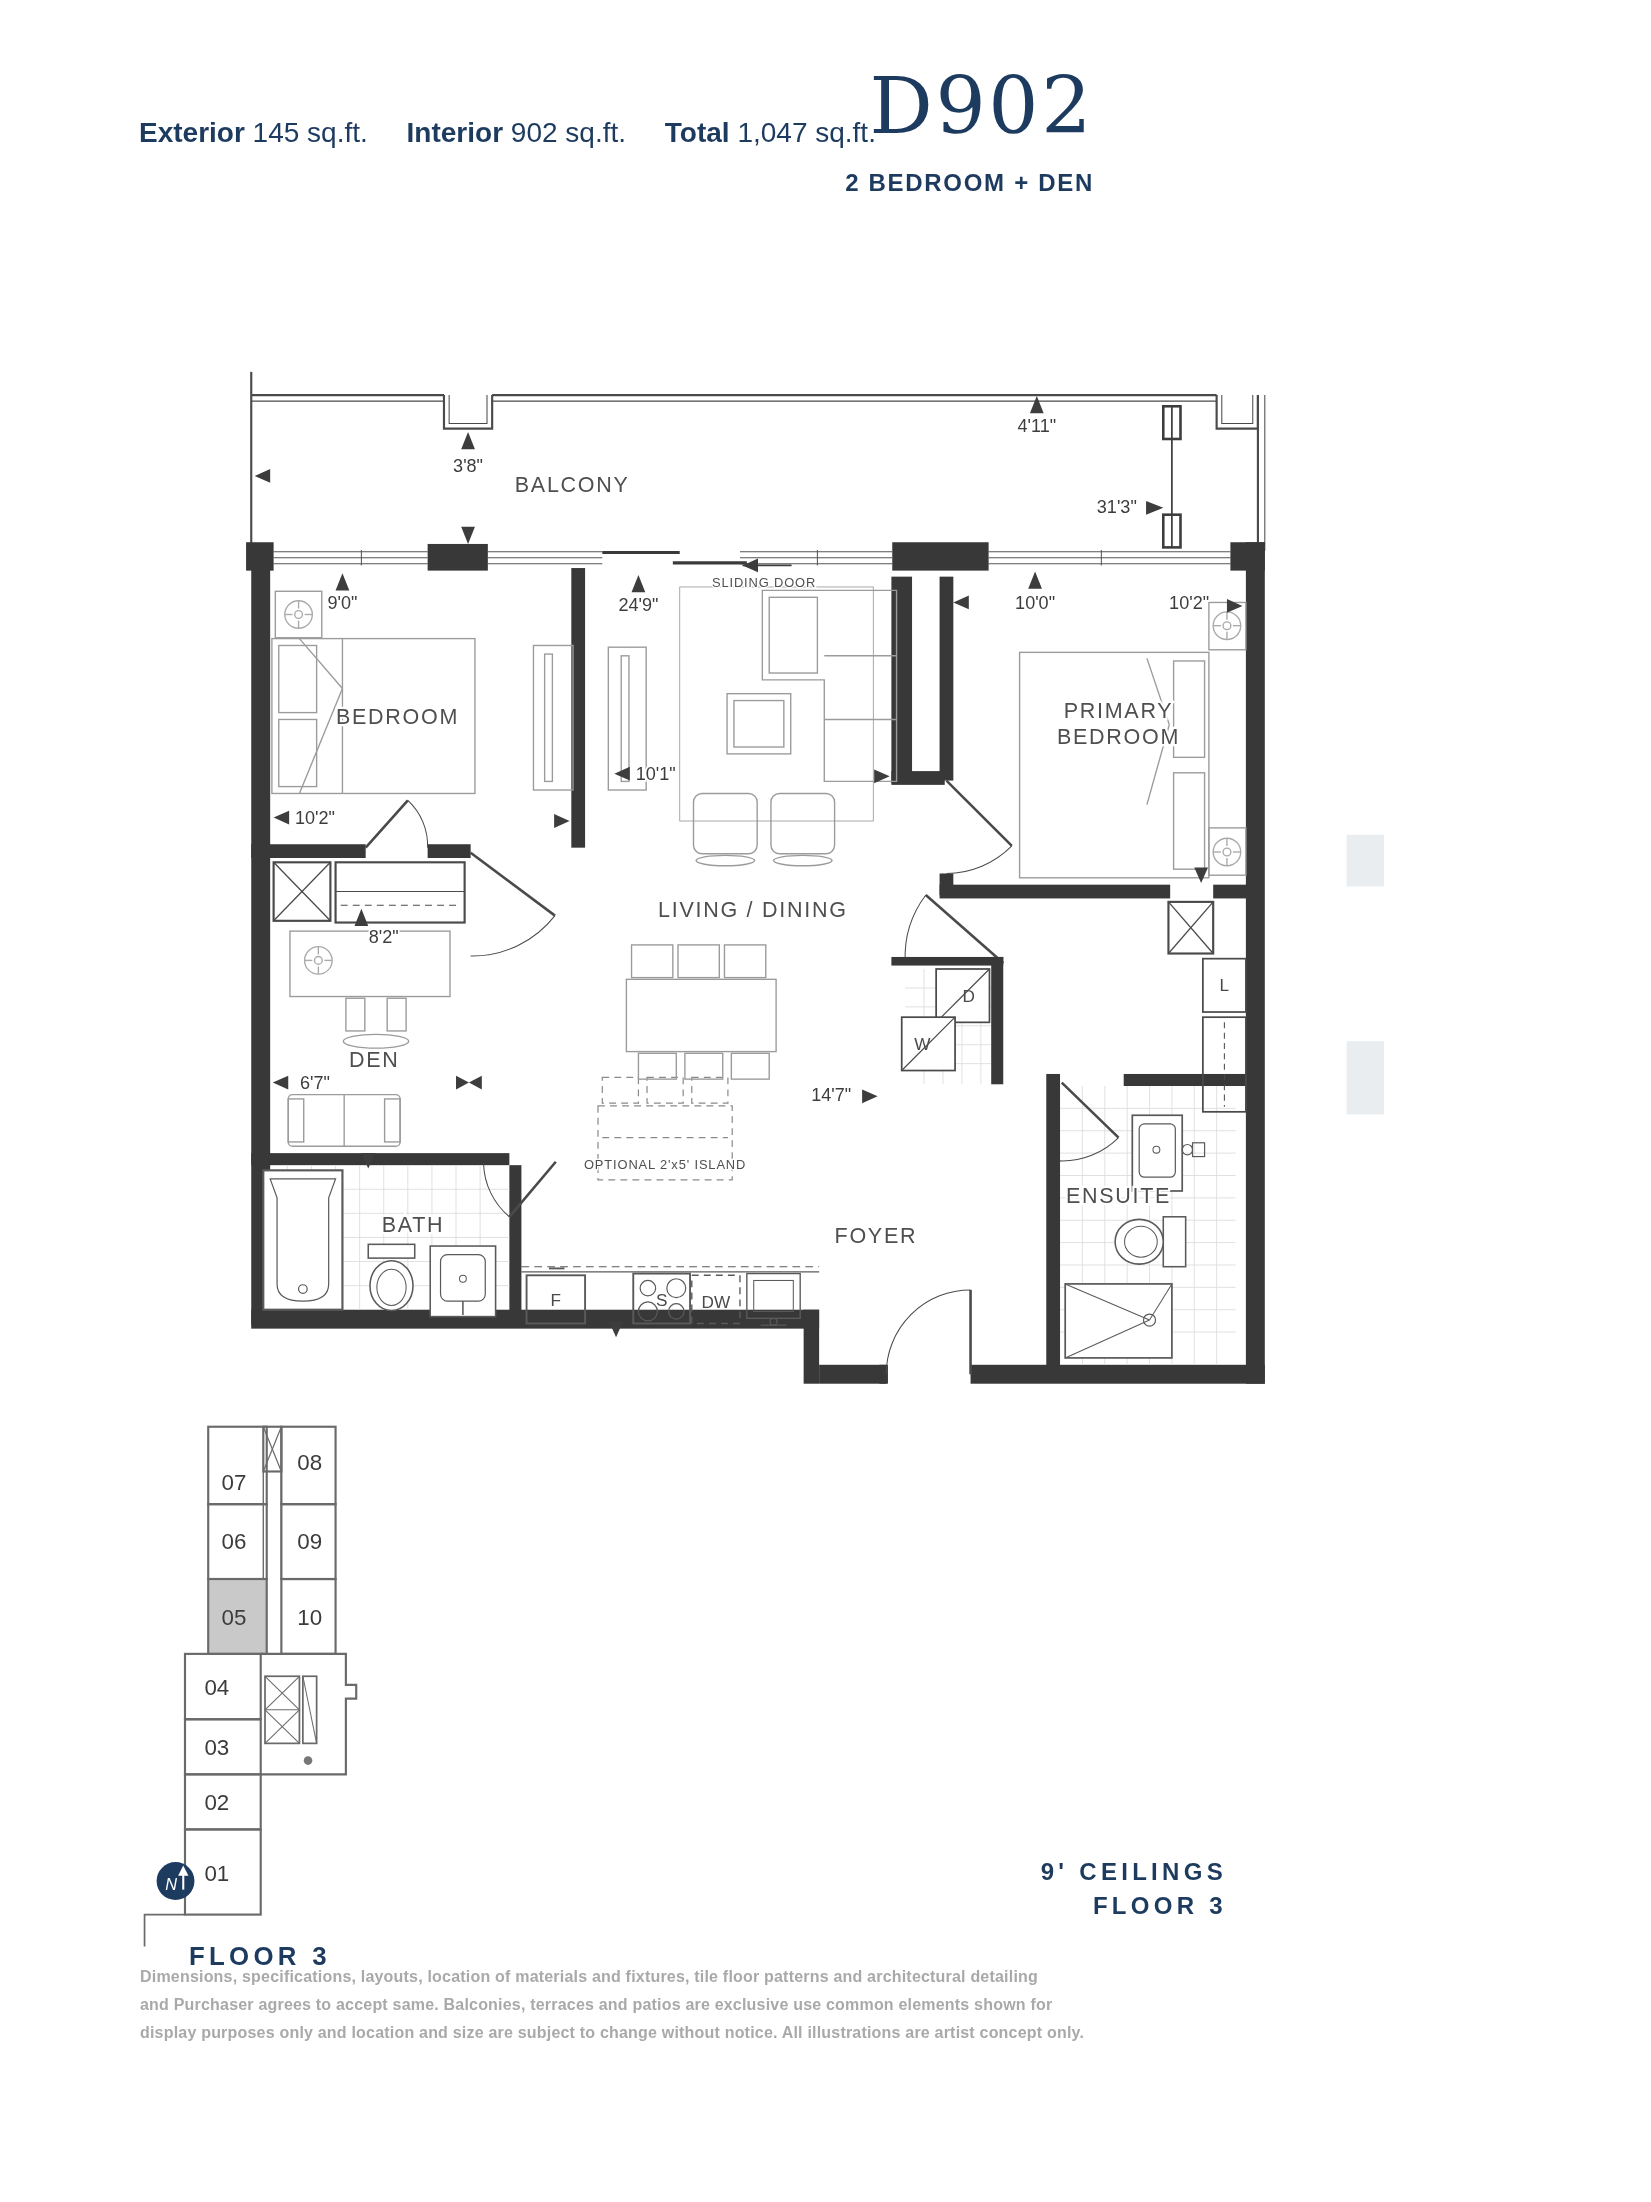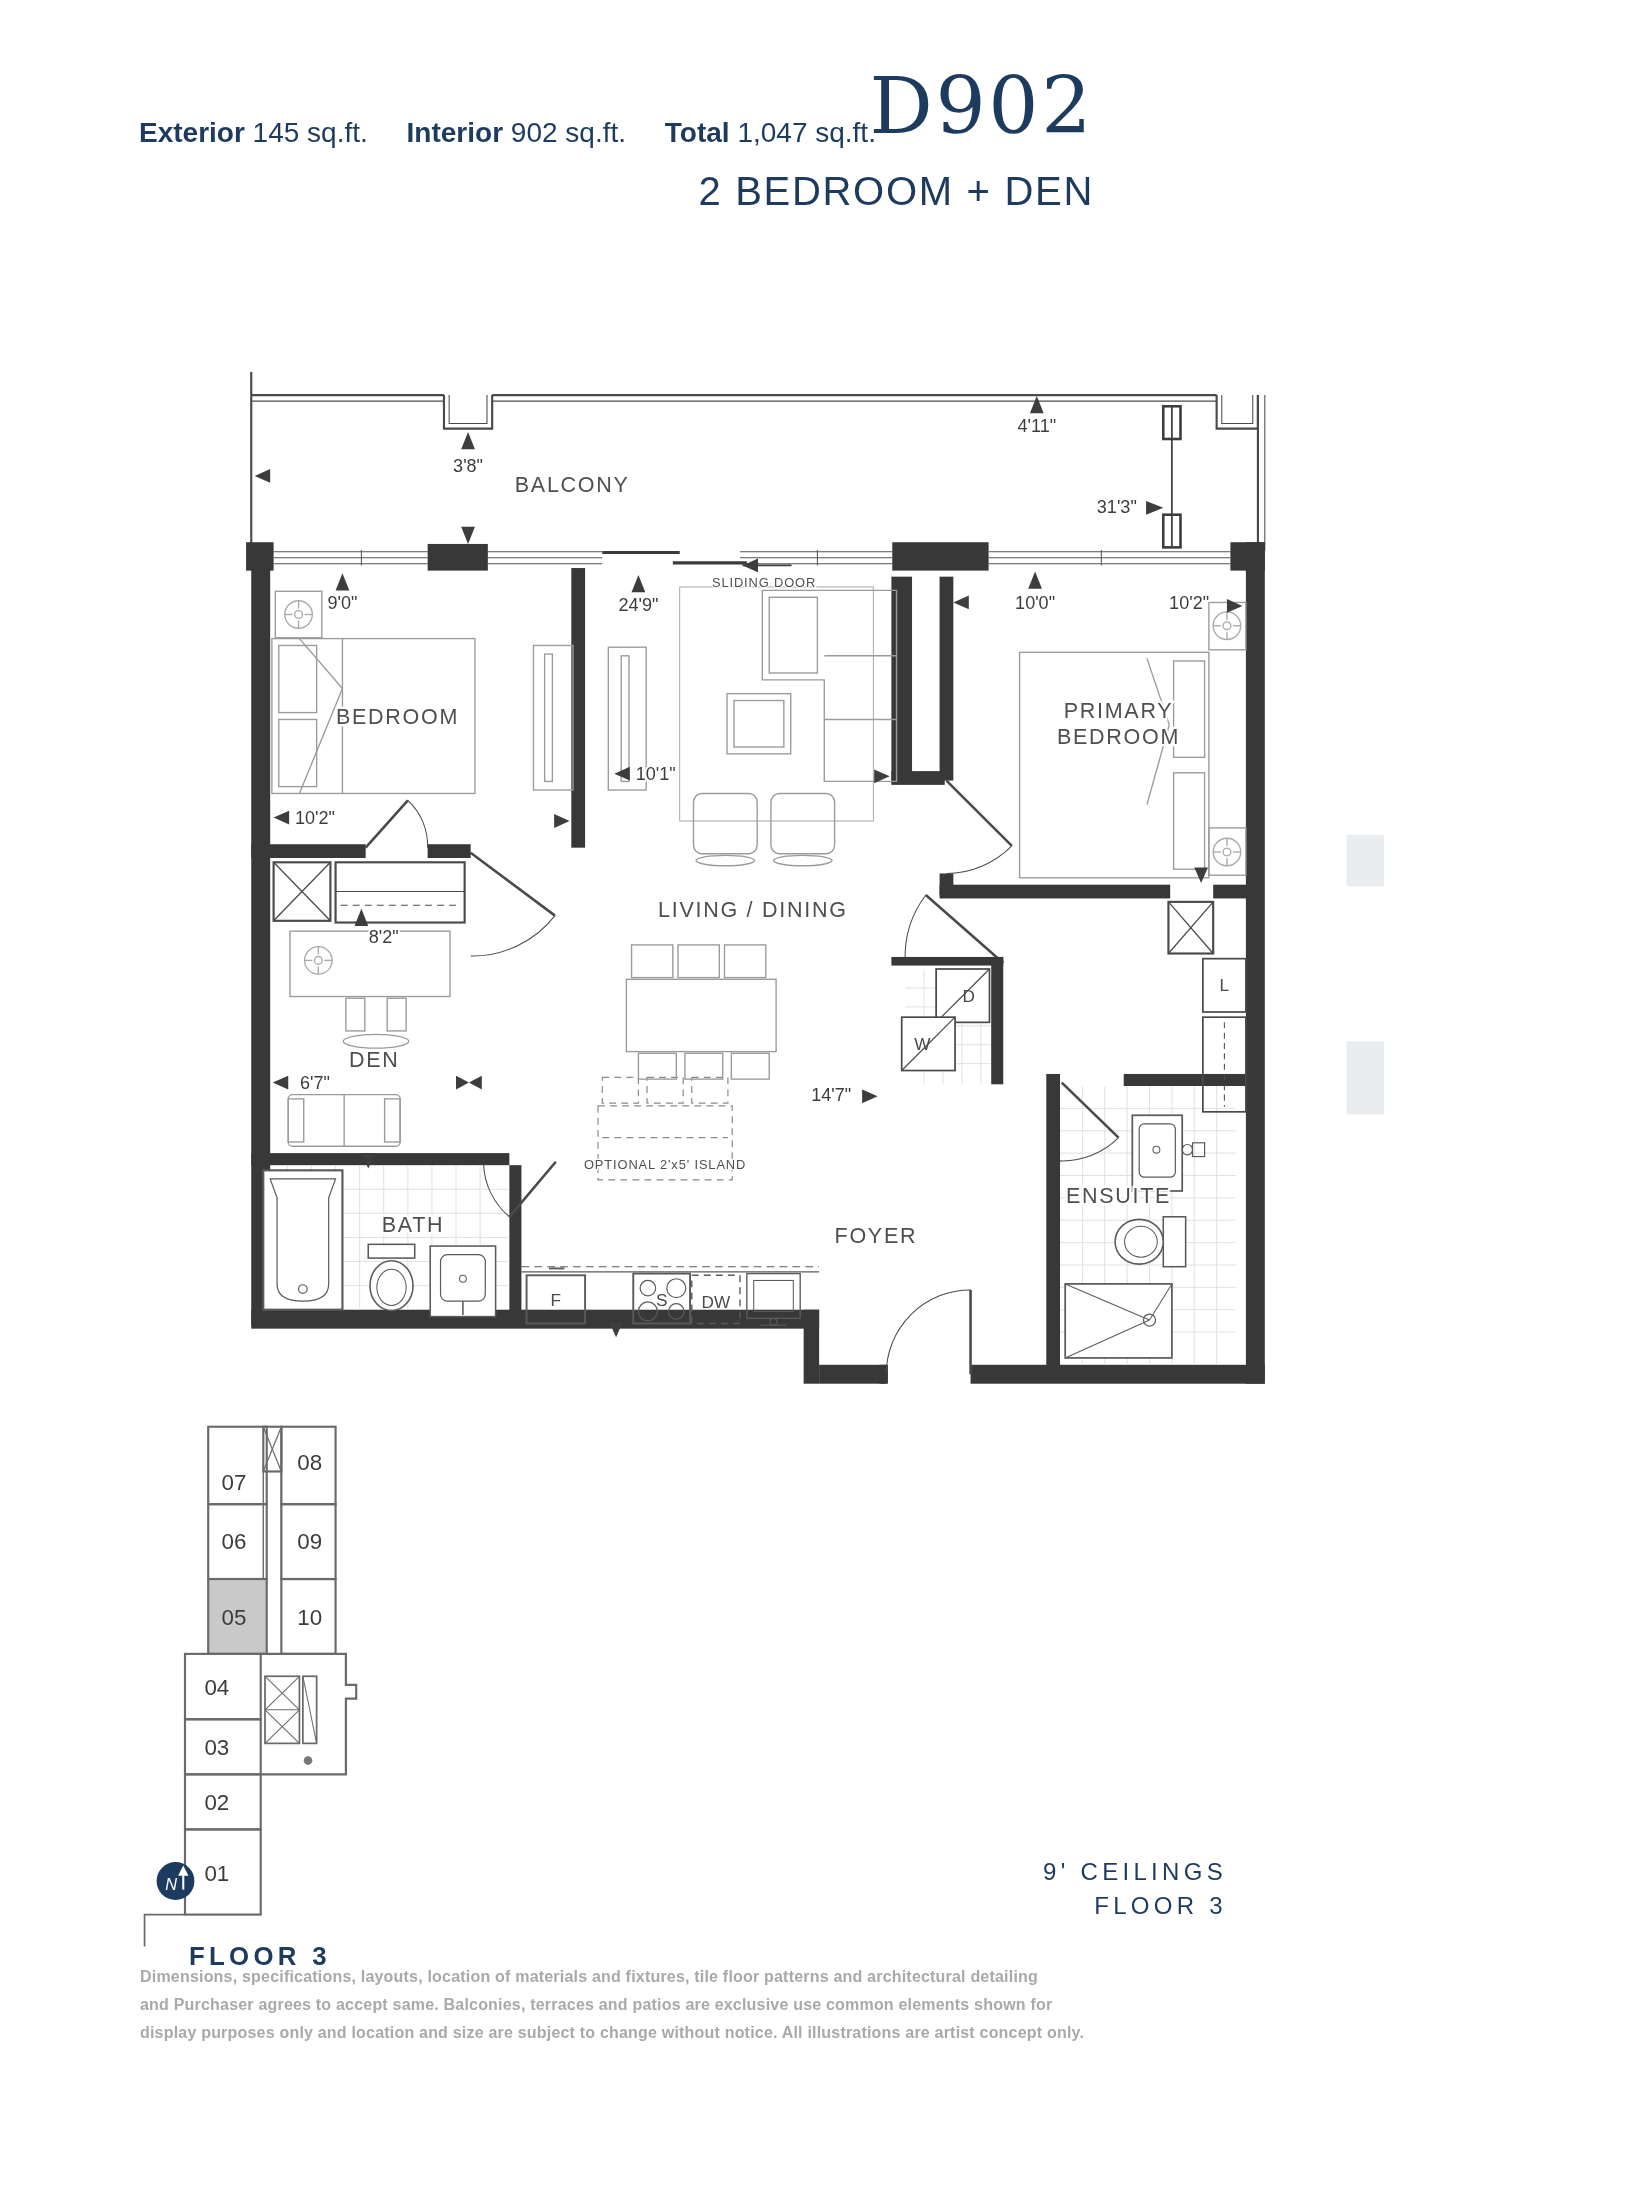--- a/index.html
+++ b/index.html
@@ -5,24 +5,24 @@
   html,body{margin:0;padding:0;background:#ffffff;}
   #page{position:relative;width:1384px;height:2203px;background:#ffffff;overflow:hidden;
         font-family:"Liberation Sans","DejaVu Sans",sans-serif;}
   svg{position:absolute;left:0;top:0;}
   .hdr-stats{position:absolute;left:139px;top:117px;color:#1d3a5f;font-size:28px;white-space:nowrap;}
   .hdr-stats b{font-weight:700;}
   .hdr-stats .grp{margin-right:31px;}
   .unit-code{position:absolute;right:290px;top:67px;color:#1d3a5f;
              font-family:"DejaVu Serif","Liberation Serif",serif;font-weight:400;
              font-size:79px;letter-spacing:2.6px;line-height:1;}
-  .unit-type{position:absolute;right:290px;top:169px;color:#1d3a5f;font-weight:400;
-             font-size:40px;letter-spacing:1.7px;text-align:right;}
+  .unit-type{position:absolute;right:290px;top:169px;color:#1d3a5f;font-weight:700;
+             font-size:24px;letter-spacing:1.7px;text-align:right;}
   .ceiling-note{position:absolute;right:157px;top:1855px;text-align:right;color:#1d3a5f;
-                font-weight:400;font-size:24px;letter-spacing:4.3px;line-height:34px;}
+                font-weight:700;font-size:24px;letter-spacing:4.3px;line-height:34px;}
   .disclaimer{position:absolute;left:140px;top:1963px;width:1144px;color:#a9a9a9;
               font-size:16px;line-height:28px;letter-spacing:0.2px;font-weight:bold;}
   text{font-family:"Liberation Sans","DejaVu Sans",sans-serif;}
   .roomlbl{fill:#4f4f4f;font-size:25px;letter-spacing:2px;paint-order:stroke;stroke:#ffffff;stroke-width:5px;}
   .dimlbl{fill:#3d3d3d;font-size:21px;paint-order:stroke;stroke:#ffffff;stroke-width:4px;}
   .smlbl{fill:#4f4f4f;font-size:15px;letter-spacing:1px;paint-order:stroke;stroke:#ffffff;stroke-width:3px;}
   .applbl{fill:#4a4a4a;font-size:20px;}
   .kplbl{fill:#3c3c3c;font-size:26px;}
 </style>
 </head>

